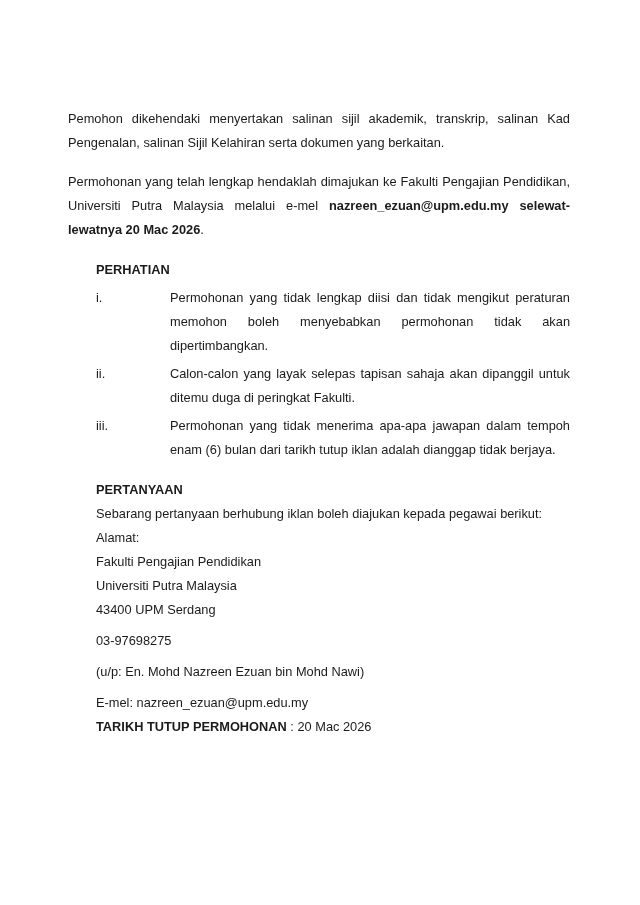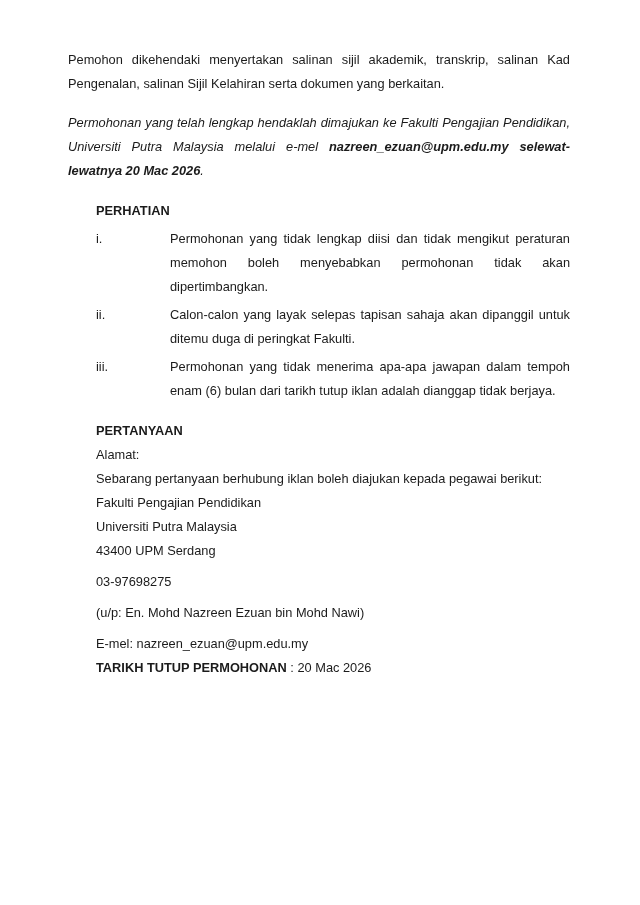--- a/index.html
+++ b/index.html
@@ -6,31 +6,31 @@
     margin: 0;
     padding: 0;
     background: #ffffff;
   }
   .page {
     position: relative;
     width: 640px;
     height: 905px;
     box-sizing: border-box;
     background: #ffffff;
-    padding: 48px 70px 0 68px;
+    padding: 107px 70px 0 68px;
     font-family: "Liberation Sans", "DejaVu Sans", sans-serif;
     font-size: 12.8px;
     line-height: 24px;
     color: #1b1b1b;
     overflow: hidden;
   }
   p { margin: 0; }
   .just { text-align: justify; }
   .b { font-weight: bold; }
-  .para-gap { margin-top: 15px; font-style: italic; }
+  .para-gap { margin-top: 15px; }
   .indent { margin-left: 28px; }
   .section-head {
     font-weight: bold;
     margin-top: 16px;
   }
   .notice-item {
     display: flex;
     align-items: flex-start;
     margin-top: 4px;
   }
@@ -69,23 +69,23 @@
 
     <div class="notice-item">
       <span class="notice-num">iii.</span>
       <span class="notice-text">Permohonan yang tidak menerima apa-apa jawapan dalam tempoh enam (6) bulan dari tarikh tutup iklan adalah dianggap tidak berjaya.</span>
     </div>
   </section>
 
   <section class="indent pertanyaan-section">
     <p class="section-head">PERTANYAAN</p>
 
+    <p>Sebarang pertanyaan berhubung iklan boleh diajukan kepada pegawai berikut:</p>
+
     <p>Alamat:</p>
-
-    <p>Sebarang pertanyaan berhubung iklan boleh diajukan kepada pegawai berikut:</p>
 
     <p>Fakulti Pengajian Pendidikan</p>
     <p>Universiti Putra Malaysia</p>
     <p>43400 UPM Serdang</p>
 
     <p class="line-gap">03-97698275</p>
 
     <p class="line-gap">(u/p: En. Mohd Nazreen Ezuan bin Mohd Nawi)</p>
 
     <p class="line-gap">E-mel: nazreen_ezuan@upm.edu.my</p>

